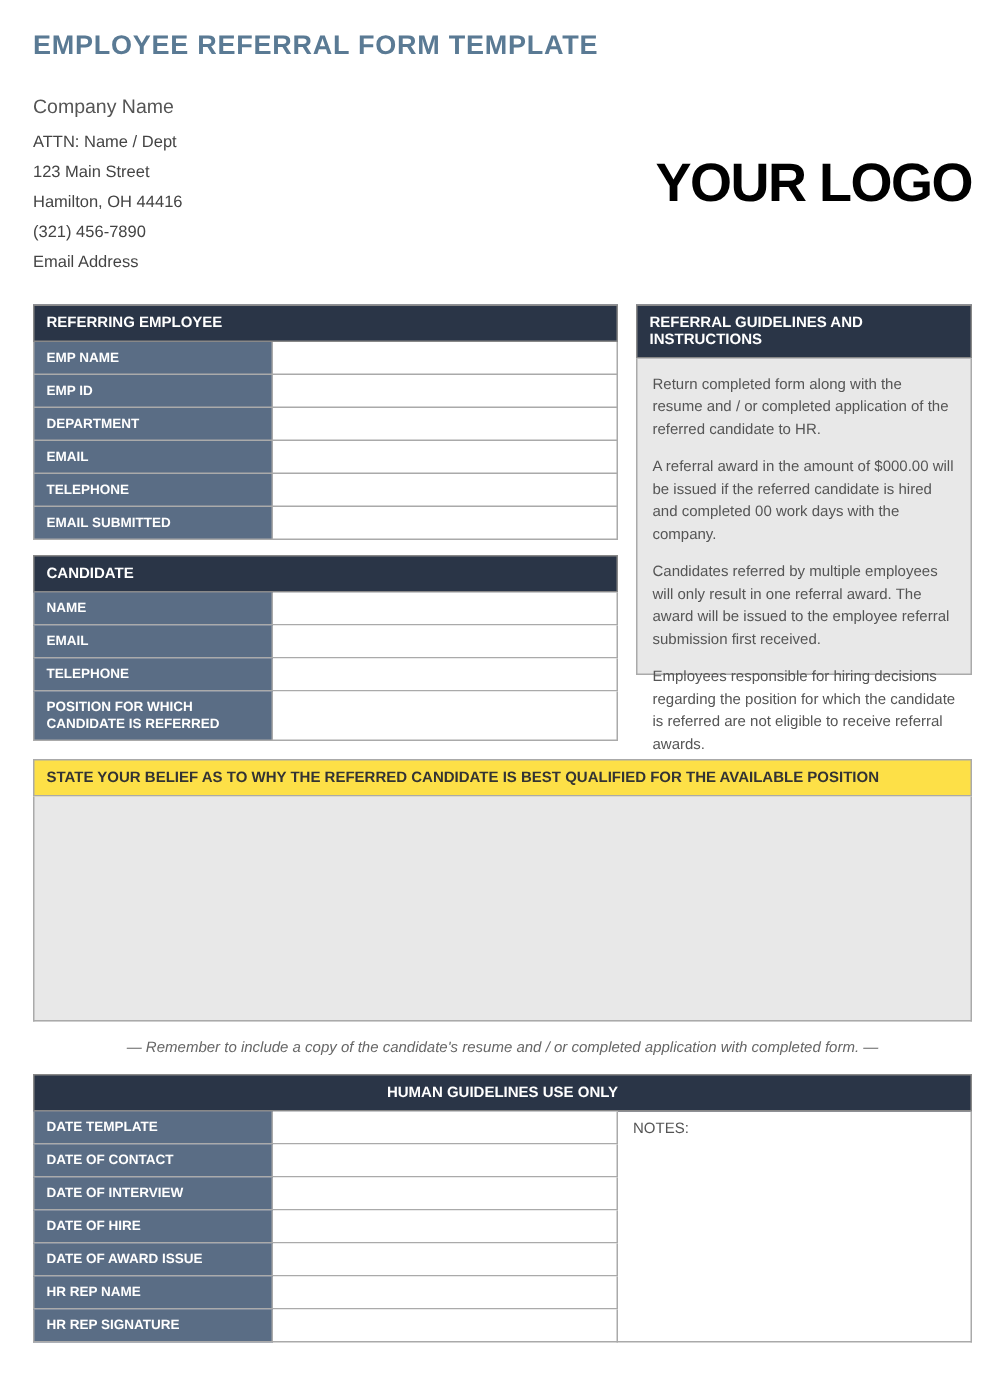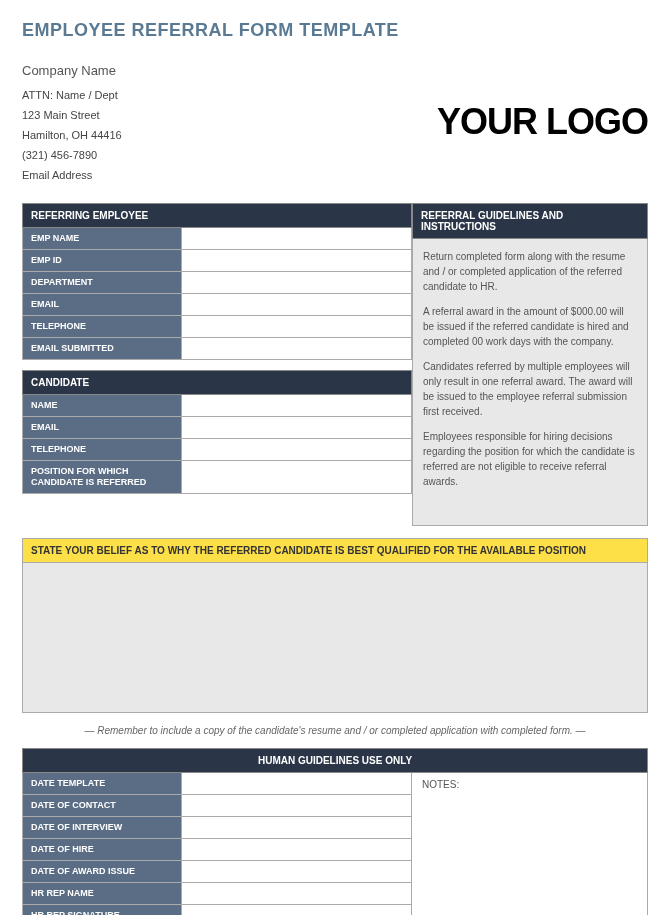--- a/index.html
+++ b/index.html
@@ -2,21 +2,21 @@
 <html><head>
 <meta charset="utf-8">
 <style>
 * { box-sizing: border-box; margin: 0; padding: 0; }
 body { font-family: Arial, sans-serif; background: #fff; width: 670px; padding: 20px 22px; }
 .title { color: #5a7a94; font-weight: bold; font-size: 18px; letter-spacing: 0.5px; margin-bottom: 18px; }
 .company-header { display: flex; justify-content: space-between; align-items: center; margin-bottom: 18px; }
 .company-info { font-size: 11px; color: #444; line-height: 1.8; }
 .company-name { font-size: 13px; color: #555; margin-bottom: 4px; }
 .logo { font-size: 36px; font-weight: bold; color: #000000; letter-spacing: -1px; }
-.two-col { display: flex; }
+.two-col { display: flex; gap: 12px; }
 .left-col { flex: 0 0 390px; }
 .right-col { flex: 1; }
 .section-heading { background: #2a3547; color: #fff; font-size: 10px; font-weight: bold; padding: 6px 8px; border: 1px solid #888; }
 .form-row { display: flex; justify-content: flex-end; }
 .form-label { background: #5a6d85; color: #fff; font-size: 9px; font-weight: bold; padding: 5px 8px; width: 160px; border: 1px solid #aaa; border-top: none; display: flex; align-items: center; line-height: 1.2; }
 .form-input { flex: 1; background: #fff; border: 1px solid #aaa; border-top: none; border-left: none; padding: 5px; min-height: 22px; }
 .guidelines-box { background: #e8e8e8; border: 1px solid #aaa; border-top: none; font-size: 10px; color: #555; padding: 10px 10px; line-height: 1.5; }
 .guidelines-box p { margin-bottom: 10px; }
 .spacer-sm { height: 10px; }
 .belief-header { background: #fde047; color: #333; font-size: 10px; font-weight: bold; padding: 6px 8px; border: 1px solid #aaa; margin-top: 12px; }
@@ -88,21 +88,21 @@
         <div class="form-input"></div>
       </div>
     <div class="form-row">
         <div class="form-label">POSITION FOR WHICH CANDIDATE IS REFERRED</div>
         <div class="form-input"></div>
       </div>
   </div>
 
   <div class="right-col">
     <div class="section-heading">REFERRAL GUIDELINES AND INSTRUCTIONS</div>
-    <div class="guidelines-box" style="height:287px;">
+    <div class="guidelines-box" style="height:211px;">
       <p>Return completed form along with the resume and / or completed application of the referred candidate to HR.</p>
       <p>A referral award in the amount of $000.00 will be issued if the referred candidate is hired and completed 00 work days with the company.</p>
       <p>Candidates referred by multiple employees will only result in one referral award.  The award will be issued to the employee referral submission first received.</p>
       <p>Employees responsible for hiring decisions regarding the position for which the candidate is referred are not eligible to receive referral awards.</p>
     </div>
   </div>
 </div>
 
 <div class="belief-header">STATE YOUR BELIEF AS TO WHY THE REFERRED CANDIDATE IS BEST QUALIFIED FOR THE AVAILABLE POSITION</div>
 <div class="belief-box"></div>

